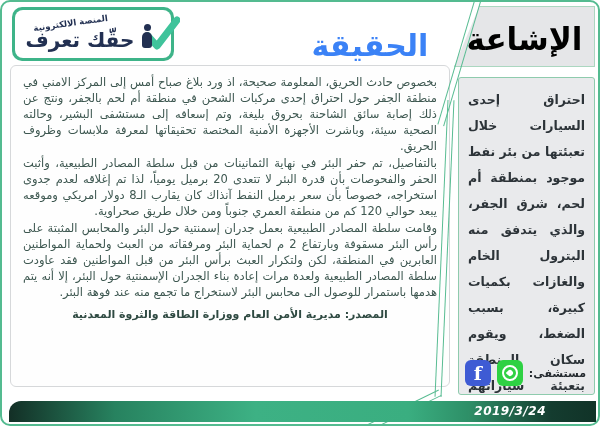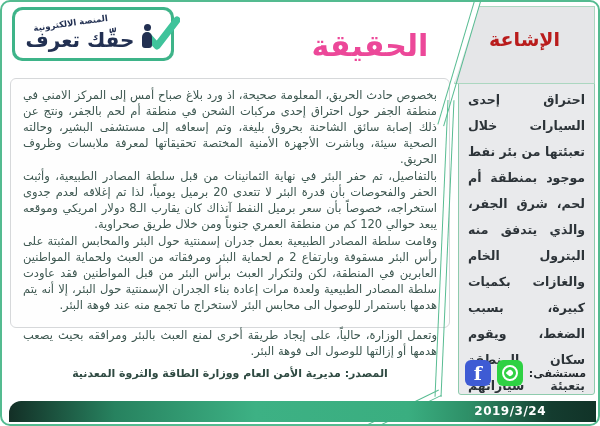--- a/index.html
+++ b/index.html
@@ -15,28 +15,28 @@
   .logo-mark{position:relative;width:42px;height:40px;flex:0 0 auto;}
   .logo-mark svg{position:absolute;left:0;top:0;}
   .logo-person-head{position:absolute;left:6px;top:10px;width:7px;height:7px;border-radius:50%;background:#223052;}
   .logo-person-body{position:absolute;left:4px;top:18px;width:10px;height:16px;border-radius:5px 5px 3px 3px;background:#223052;}
   .logo-text{display:flex;flex-direction:column;align-items:center;direction:rtl;}
   .logo-small{font-size:8.5px;font-weight:bold;color:#223052;transform:rotate(-8deg);margin-bottom:1px;white-space:nowrap;}
   .logo-name{font-size:20px;font-weight:bold;color:#223052;line-height:1.1;white-space:nowrap;padding-left:20px;}
 
   
   .truth-title{position:absolute;top:26px;left:290px;width:156px;text-align:center;
-      font-size:30px;font-weight:bold;color:#ec4899;z-index:3;direction:rtl;}
-  .rumor-header{position:absolute;left:452px;top:4px;width:141px;height:78px;
+      font-size:30px;font-weight:bold;color:#3b82f6;z-index:3;direction:rtl;}
+  .rumor-header{position:absolute;left:452px;top:4px;width:141px;height:61px;
       background:#e5e6e8;border:1px solid #abd7c0;box-sizing:border-box;
       clip-path:polygon(18% 0,100% 0,100% 100%,0 100%);
-      text-align:center;line-height:64px;font-size:19px;font-weight:bold;color:#b91c1c;z-index:2;direction:rtl;}
+      text-align:center;line-height:64px;font-size:31px;font-weight:bold;color:#000000;z-index:2;direction:rtl;}
 
   
-  .truth-box{position:absolute;left:8px;top:76px;width:440px;height:250px;box-sizing:border-box;
+  .truth-box{position:absolute;left:8px;top:63px;width:440px;height:322px;box-sizing:border-box;
       background:#fefefe;border:1px solid #d6d8da;border-radius:6px;
       padding:8px 12px 6px 12px;direction:rtl;z-index:1;}
   .truth-box p{margin:0 0 1px 0;font-size:11.5px;line-height:16px;color:#3d5750;
       text-align:justify;text-justify:inter-word;}
   .truth-box p.gap-before{margin-top:14px;}
   .truth-source{margin-top:8px;text-align:center;font-size:11px;font-weight:bold;color:#2f4a42;direction:rtl;}
 
   
   .rumor-box{position:absolute;left:456px;top:75px;width:137px;height:318px;box-sizing:border-box;
       background:#e9eaec;border:1px solid #8ecbad;border-radius:3px;
@@ -59,21 +59,21 @@
   .diag-b{left:439px;top:98px;height:297px;transform:rotate(2.5deg);}
   .diag-c{left:395px;top:366px;height:88px;transform:rotate(64deg);}
 
   
   .ribbon{position:absolute;left:7px;right:2px;top:399px;height:21px;z-index:6;
       border-radius:12px 0 0 0;
       background:linear-gradient(90deg,#132f26 0%,#27825f 18%,#3db184 42%,#3aae80 68%,#2e9068 78%,#143c2f 100%);}
   .ribbon-date-seg{position:absolute;right:0;top:0;width:128px;height:21px;
       border-radius:11px 0 0 0;background:linear-gradient(90deg,#2f9068 0%,#143c2f 65%,#113328 100%);}
   .ribbon-date{position:absolute;right:50px;top:0;line-height:21px;color:#ffffff;
-      font-size:12px;font-weight:bold;letter-spacing:.5px;direction:ltr;}
+      font-size:12px;font-weight:bold;font-style:italic;letter-spacing:.5px;direction:ltr;}
 </style>
 </head>
 <body>
 
 <div class="card">
 
   <div class="logo-badge">
     <div class="logo-inner">
       <div class="logo-mark">
         <svg width="42" height="40" viewBox="0 0 42 40">
@@ -89,21 +89,20 @@
     </div>
   </div>
 
   <div class="truth-title">الحقيقة</div>
   <div class="rumor-header">الإشاعة</div>
 
   <div class="truth-box">
     <p>بخصوص حادث الحريق، المعلومة صحيحة، اذ ورد بلاغ صباح أمس إلى المركز الامني في منطقة الجفر حول احتراق إحدى مركبات الشحن في منطقة أم لحم بالجفر، ونتج عن ذلك إصابة سائق الشاحنة بحروق بليغة، وتم إسعافه إلى مستشفى البشير، وحالته الصحية سيئة، وباشرت الأجهزة الأمنية المختصة تحقيقاتها لمعرفة ملابسات وظروف الحريق.</p>
     <p>بالتفاصيل، تم حفر البئر في نهاية الثمانينات من قبل سلطة المصادر الطبيعية، وأثبت الحفر والفحوصات بأن قدرة البئر لا تتعدى 20 برميل يومياً، لذا تم إغلاقه لعدم جدوى استخراجه، خصوصاً بأن سعر برميل النفط آنذاك كان يقارب الـ8 دولار امريكي وموقعه يبعد حوالي 120 كم من منطقة العمري جنوباً ومن خلال طريق صحراوية.</p>
     <p>وقامت سلطة المصادر الطبيعية بعمل جدران إسمنتية حول البئر والمحابس المثبتة على رأس البئر مسقوفة وبارتفاع 2 م لحماية البئر ومرفقاته من العبث ولحماية المواطنين العابرين في المنطقة، لكن ولتكرار العبث برأس البئر من قبل المواطنين فقد عاودت سلطة المصادر الطبيعية ولعدة مرات إعادة بناء الجدران الإسمنتية حول البئر، إلا أنه يتم هدمها باستمرار للوصول الى محابس البئر لاستخراج ما تجمع منه عند فوهة البئر.</p>
-    <p class="gap-before">وتعمل الوزارة، حالياً، على إيجاد طريقة أخرى لمنع العبث بالبئر ومرافقه بحيث يصعب هدمها أو إزالتها للوصول الى فوهة البئر.</p>
     <div class="truth-source">المصدر: مديرية الأمن العام ووزارة الطاقة والثروة المعدنية</div>
   </div>
 
   <div class="rumor-box">
     <div class="rumor-text">احتراق إحدى السيارات خلال تعبئتها من بئر نفط موجود بمنطقة أم لحم، شرق الجفر، والذي يتدفق منه البترول الخام والغازات بكميات كبيرة، بسبب الضغط، ويقوم سكان المنطقة بتعبئة سياراتهم منه باعتباره مادة بترولية طبيعية.</div>
     <div class="rumor-source-row">
       <span class="rumor-source-label">مستشفى:</span>
       <span class="icon-sq icon-wa">
         <span class="ring"></span>
         <span class="dot"></span>

